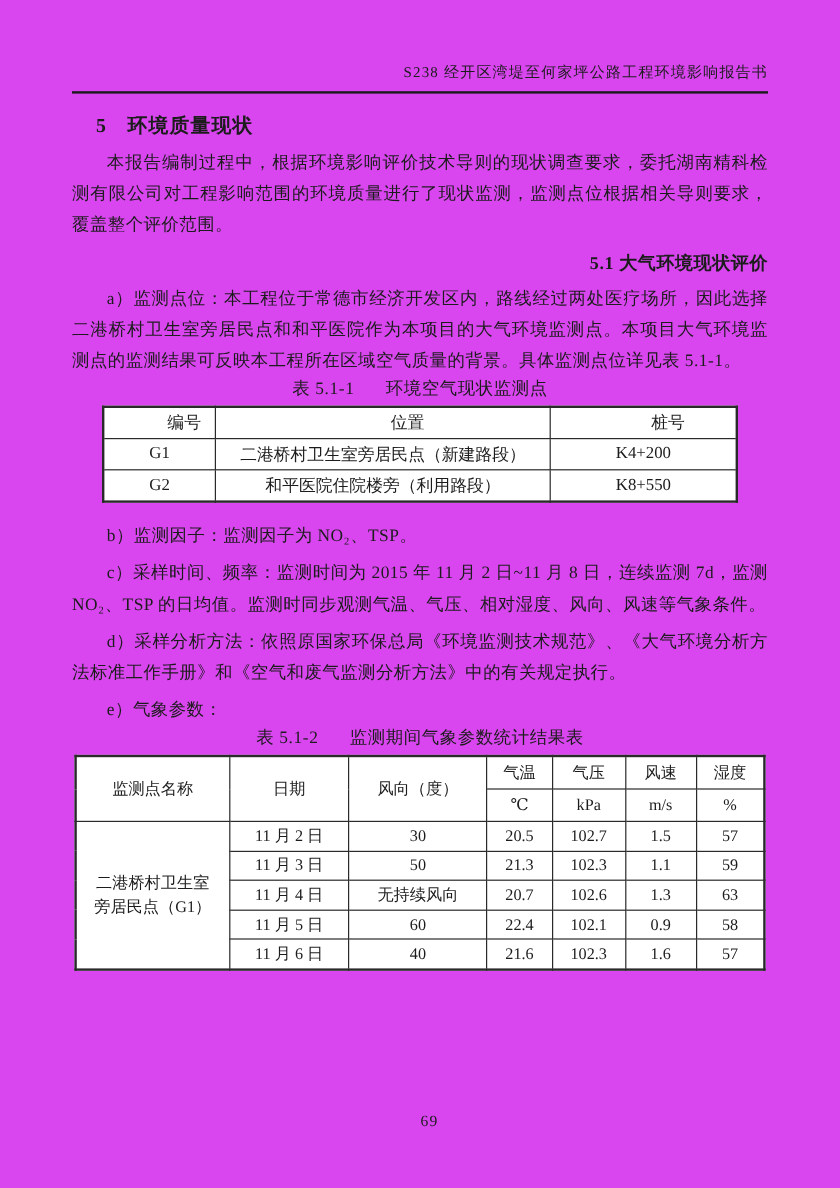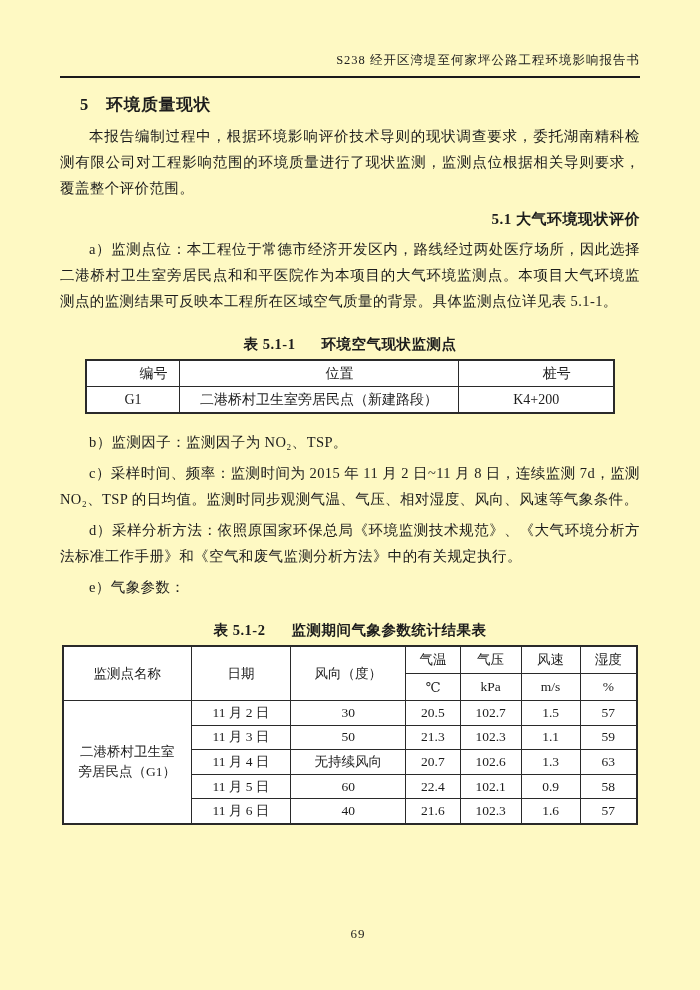--- a/index.html
+++ b/index.html
@@ -1,19 +1,19 @@
 <!DOCTYPE html>
 <html><head>
 <meta charset="utf-8">
 <style>
   html,body{margin:0;padding:0;background:#ffffff;}
   .page{
     position:relative;
     width:700px;height:990px;
-    background:#fef9c3;
+    background:#d946ef;
     overflow:hidden;
     box-sizing:border-box;
     font-family:"Liberation Serif","DejaVu Serif",serif;
     color:#1c1c1c;
   }
   .content{margin:0 60px;width:580px;}
   
   .doc-header{
     padding-top:52px;
     padding-bottom:7px;
@@ -50,24 +50,24 @@
     font-size:14.5px;
     line-height:26px;
     text-indent:2em;
     text-align:justify;
     letter-spacing:0.4px;
   }
   p.first-after-heading{margin-top:7px;}
   p.item-b{margin-top:15px;}
   
   .tbl-caption{
-    margin-top:21px;
+    margin-top:0;
     text-align:center;
     font-size:14.5px;
-    font-weight:bold;
+    font-weight:normal;
     letter-spacing:0.5px;
   }
   .tbl-caption .cap-label{margin-right:26px;}
   
   table{border-collapse:collapse;background:#fff;}
   table, tr, td, th{border:1px solid #2a2a2a;}
   table{border-width:2px;}
   th{font-weight:normal;}
   td,th{text-align:center;vertical-align:middle;padding:0 3px;}
   .table1{width:530px;margin:5px auto 0 auto;font-size:14px;}
@@ -122,20 +122,25 @@
           <th>编号</th>
           <th>位置</th>
           <th>桩号</th>
         </tr>
       </thead>
       <tbody>
           <tr>
             <td>G1</td>
             <td>二港桥村卫生室旁居民点（新建路段）</td>
             <td>K4+200</td>
+          </tr>
+          <tr>
+            <td>G2</td>
+            <td>和平医院住院楼旁（利用路段）</td>
+            <td>K8+550</td>
           </tr>
         </tbody>
     </table>
 
     <p class="body-text item-b">b）监测因子：监测因子为 NO₂、TSP。</p>
     <p class="body-text">c）采样时间、频率：监测时间为 2015 年 11 月 2 日~11 月 8 日，连续监测 7d，监测 NO₂、TSP 的日均值。监测时同步观测气温、气压、相对湿度、风向、风速等气象条件。</p>
     <p class="body-text">d）采样分析方法：依照原国家环保总局《环境监测技术规范》、《大气环境分析方法标准工作手册》和《空气和废气监测分析方法》中的有关规定执行。</p>
     <p class="body-text">e）气象参数：</p>
 
     <div class="tbl-caption">

